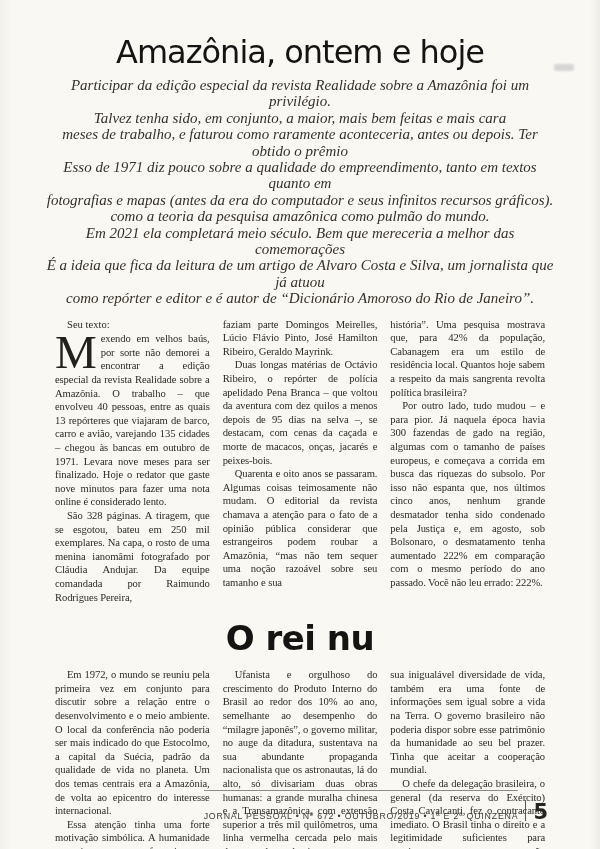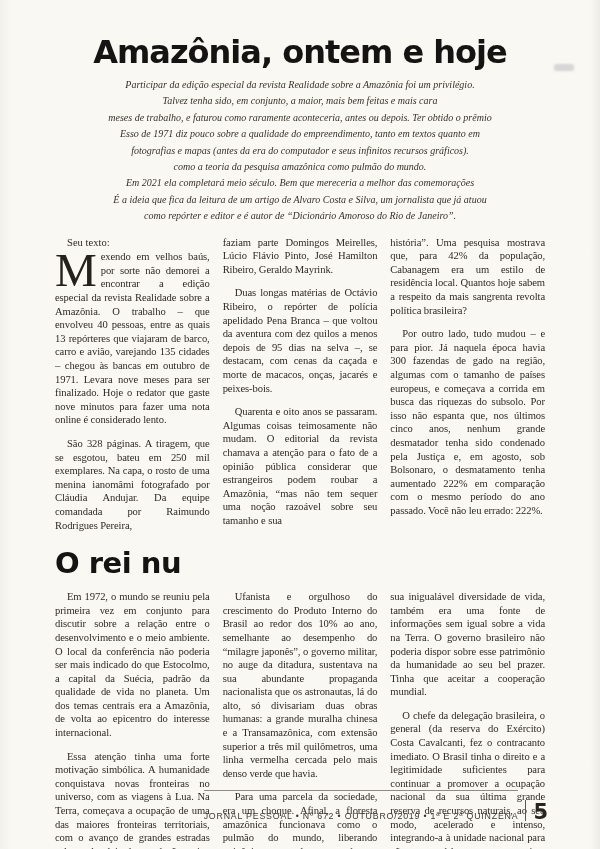--- a/index.html
+++ b/index.html
@@ -10,31 +10,31 @@
     background:#faf8f3;
     background-image:linear-gradient(90deg, rgba(0,0,0,0.03) 0, rgba(0,0,0,0) 12px),
                      linear-gradient(270deg, rgba(0,0,0,0.05) 0, rgba(0,0,0,0) 10px);
     overflow:hidden;
     color:#2e2a25;
     font-family:"Liberation Serif","DejaVu Serif",serif;
   }
   .content{position:absolute;left:55px;right:55px;top:34px;}
   .headline{
     font-family:"DejaVu Sans","Liberation Sans",sans-serif;
-    font-weight:bold;
+    font-weight:normal;
     text-align:center;
     color:#161412;
     font-size:32px;
     letter-spacing:-1px;
     line-height:36px;
     margin:0 0 7px 0;
   }
   .intro{
     font-style:italic;
-    font-size:10px;
+    font-size:15px;
     line-height:16.4px;
     text-align:center;
     color:#363129;
     margin:0 -12px;
   }
   .cols{
     display:grid;
     grid-template-columns:repeat(3,1fr);
     column-gap:13px;
     margin-top:11px;
@@ -44,34 +44,35 @@
   p.para{
     margin:0;
     font-size:10.6px;
     line-height:13.6px;
     text-align:justify;
     hyphens:auto;
     -webkit-hyphens:auto;
     letter-spacing:-0.1px;
   }
   p.para.indent{text-indent:12px;}
-  p.para + p.para{margin-top:10px;}
+  p.para + p.para{margin-top:0;}
   .dropcap{
     float:left;
     font-size:47px;
     line-height:38px;
     padding:1px 4px 0 0;
     font-family:"Liberation Serif",serif;
     color:#24201b;
   }
   .headline2{
     font-family:"DejaVu Sans","Liberation Sans",sans-serif;
     font-weight:bold;
+    text-align:center;
     color:#161412;
-    font-size:29px;
+    font-size:34px;
     letter-spacing:-0.5px;
     margin:14px 0 10px 0;
   }
   .footer{
     position:absolute;
     right:52px;
     bottom:28px;
     display:flex;
     align-items:flex-end;
     gap:7px;

